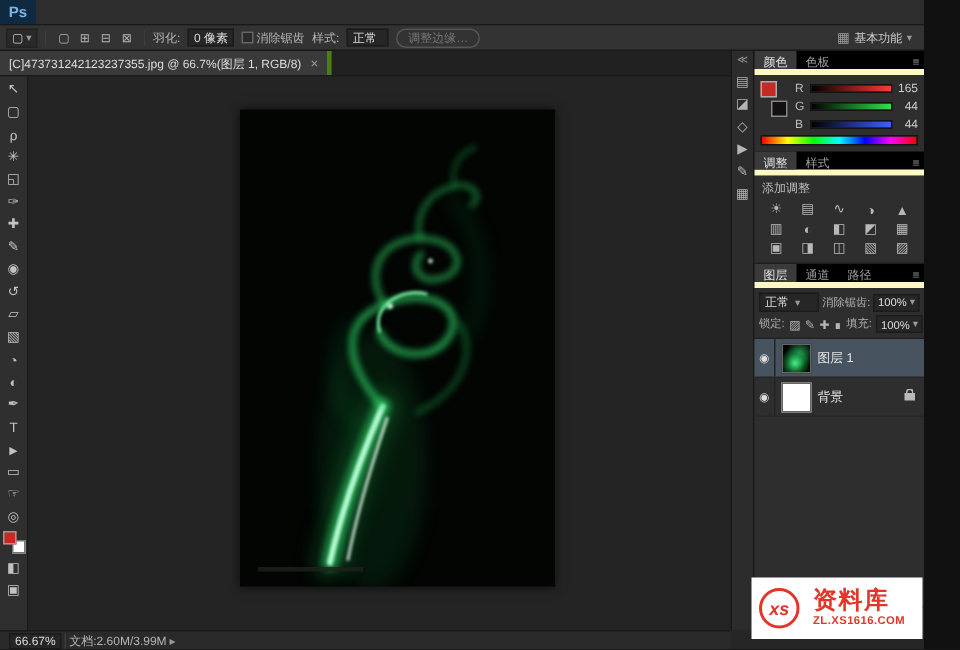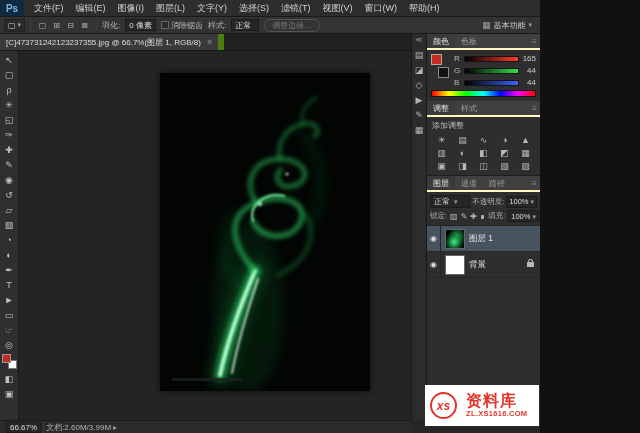--- a/index.html
+++ b/index.html
@@ -1,17 +1,17 @@
 <!DOCTYPE html>
 <html><head>
 <meta charset="utf-8">
 <style>
   *{margin:0;padding:0;box-sizing:border-box}
   html,body{background:#111}
-  #window{position:relative;width:540px;height:433px;background:#262626;color:#c9c9c9;
+  #window{position:relative;width:616px;height:433px;background:#262626;color:#c9c9c9;
     font-family:"Liberation Sans","DejaVu Sans",sans-serif;font-size:9px;overflow:hidden}
 
   
   .menubar{position:absolute;top:0;left:0;right:0;height:17px;background:#2d2d2d;
     border-bottom:1px solid #191919;display:flex;align-items:center}
   .ps-logo{width:24px;height:16px;background:#0f2a40;color:#7ab6e8;font-weight:bold;font-size:10px;
     display:flex;align-items:center;justify-content:center;margin-right:4px}
   .menu-item{padding:0 6px;line-height:16px;font-size:9px;color:#cfcfcf;white-space:nowrap}
 
   
@@ -26,21 +26,21 @@
   .opt-check{width:8px;height:8px;border:1px solid #666;background:#2a2a2a;display:inline-block;margin-right:2px}
   .check-wrap{display:flex;align-items:center;color:#b5b5b5;white-space:nowrap}
   .refine-btn{border:1px solid #555;border-radius:7px;padding:0 7px;height:13px;line-height:12px;color:#777;white-space:nowrap}
   .workspace{margin-left:auto;display:flex;align-items:center;gap:3px;padding-right:4px;color:#ccc;white-space:nowrap}
   .ws-icon{color:#9e9e9e;font-size:9px}
   .caret{font-size:7px;color:#9a9a9a}
 
   
   .tabbar{position:absolute;top:34px;left:0;width:511px;height:17px;background:#212121;
     border-bottom:1px solid #191919;display:flex;align-items:stretch}
-  .doc-tab{background:#3a3a3a;border-right:6px solid #4d7c0f;display:flex;align-items:center;
+  .doc-tab{background:#3a3a3a;border-right:3px solid #4d7c0f;display:flex;align-items:center;
     padding:0 6px;gap:6px;font-size:8px;color:#ddd;white-space:nowrap}
   .tab-close{color:#999;font-size:9px}
 
   
   .toolbar{position:absolute;left:0;top:51px;width:19px;bottom:13px;background:#2f2f2f;
     border-right:1px solid #191919;display:flex;flex-direction:column;align-items:center;padding-top:1px}
   .tool{width:17px;height:15px;display:flex;align-items:center;justify-content:center;color:#c2c2c2;font-size:9px}
   .swatches{position:relative;width:15px;height:15px;margin:2px 0;flex:none}
   .sw-bg{position:absolute;right:0;bottom:0;width:9px;height:9px;background:#fff;border:1px solid #777}
   .sw-fg{position:absolute;left:0;top:0;width:9px;height:9px;background:#c62a24;border:1px solid #999;z-index:2}
@@ -60,21 +60,21 @@
 
   
   .dock-strip{position:absolute;right:113px;top:34px;width:16px;bottom:13px;background:#2c2c2c;
     border-left:1px solid #191919;border-right:1px solid #191919;display:flex;flex-direction:column;
     align-items:center;padding-top:2px;gap:2px}
   .strip-collapse{color:#9a9a9a;font-size:7px;margin-bottom:2px}
   .strip-icon{width:14px;height:13px;display:flex;align-items:center;justify-content:center;color:#b5b5b5;font-size:9px}
 
   
   .panels{position:absolute;right:0;top:34px;width:113px;bottom:13px;background:#2e2e2e;display:flex;flex-direction:column}
-  .panel-tabs{height:16px;background:#404040;display:flex;border-bottom:2px solid #fef9c3;align-items:stretch;flex:none}
+  .panel-tabs{height:16px;background:#000000;display:flex;border-bottom:4px solid #fef9c3;align-items:stretch;flex:none}
   .panel-tab{padding:0 6px;line-height:16px;font-size:8px;color:#9f9f9f;white-space:nowrap}
   .panel-tab.active{background:#3a3a3a;color:#e2e2e2}
   .panel-menu{margin-left:auto;color:#8a8a8a;padding:0 3px;font-size:8px;line-height:16px}
 
   
   .color-body{display:flex;padding:4px 4px 1px;gap:5px;flex:none}
   .color-swatches{position:relative;width:18px;height:24px;flex:none}
   .cs-bg{position:absolute;right:0;bottom:0;width:11px;height:11px;background:#111;border:1px solid #888}
   .cs-fg{position:absolute;left:0;top:0;width:11px;height:11px;background:#c62a24;border:1px solid #aaa;z-index:2}
   .sliders{flex:1;display:flex;flex-direction:column;gap:3px}
@@ -130,43 +130,20 @@
   .wm-title{color:#e3362b;font-weight:bold;font-size:16px;letter-spacing:1px}
   .wm-url{color:#e3362b;font-size:7.5px;font-weight:bold;letter-spacing:.3px}
 </style>
 </head>
 <body>
 
 <div id="window">
 
   <div class="menubar">
     <div class="ps-logo">Ps</div>
-    <div style="display:flex">
-
-        <div class="menu-item">文件(F)</div>
-
-        <div class="menu-item">编辑(E)</div>
-
-        <div class="menu-item">图像(I)</div>
-
-        <div class="menu-item">图层(L)</div>
-
-        <div class="menu-item">文字(Y)</div>
-
-        <div class="menu-item">选择(S)</div>
-
-        <div class="menu-item">滤镜(T)</div>
-
-        <div class="menu-item">视图(V)</div>
-
-        <div class="menu-item">窗口(W)</div>
-
-        <div class="menu-item">帮助(H)</div>
-
-    </div>
   </div>
 
   <div class="optionsbar">
     <div class="opt-tool">
       <span>▢</span>
       <span class="caret">▾</span>
     </div>
     <div class="sep"></div>
     <div class="mode-group">
 
@@ -395,21 +372,21 @@
         <div class="panel-tab">通道</div>
         <div class="panel-tab">路径</div>
         <div class="panel-menu">≡</div>
       </div>
 
       <div class="layers-ctrl1">
         <div class="blend-select">
           <span>正常</span>
           <span class="caret">▾</span>
         </div>
-        <span class="small-label">不透明度:</span>
+        <span class="small-label">消除锯齿:</span>
         <span class="val-box">
           <span>100%</span>
           <span class="caret">▾</span>
         </span>
       </div>
 
       <div class="layers-ctrl2">
         <span class="small-label">锁定:</span>
         <span style="display:flex;gap:3px">
 

